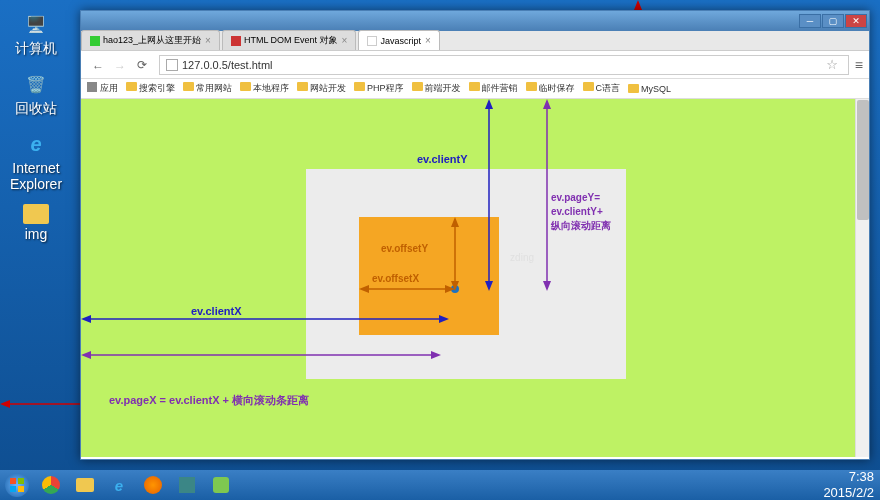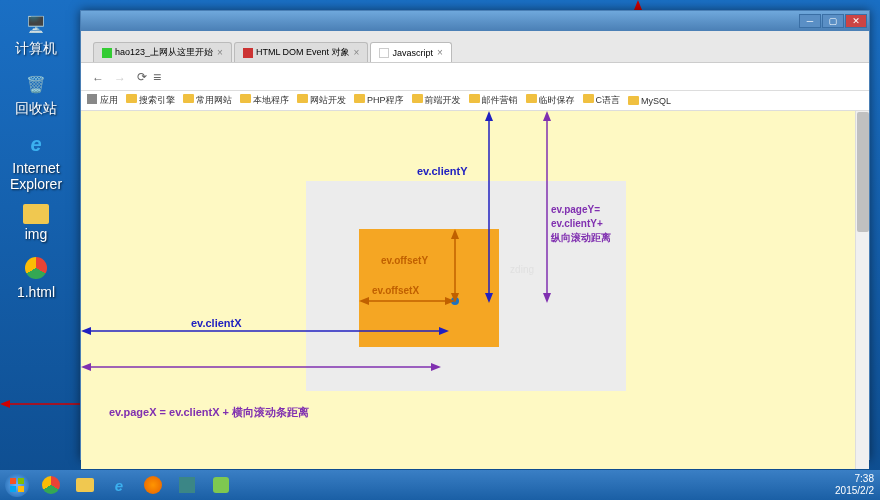--- a/index.html
+++ b/index.html
@@ -10,55 +10,55 @@
 .desktop-icon { display: flex; flex-direction: column; align-items: center; margin-bottom: 12px; cursor: pointer; }
 .desktop-icon-img { width: 28px; height: 28px; display: flex; align-items: center; justify-content: center; }
 .desktop-icon-label { color: #fff; font-size: 14px; text-shadow: 1px 1px 2px rgba(0,0,0,0.7); margin-top: 2px; text-align: center; }
 
 
 .browser-window { position: absolute; left: 80px; top: 10px; width: 790px; height: 450px; background: #fff; border: 1px solid #4a7fb5; box-shadow: 0 0 10px rgba(0,0,0,0.5); }
 .titlebar { height: 20px; background: linear-gradient(to bottom, #6fa8dc, #4a7fb5); display: flex; justify-content: flex-end; align-items: center; padding: 0 2px; }
 .window-btn { width: 22px; height: 14px; background: #5a8fc5; border: 1px solid #3a6fa5; margin-left: 1px; display: flex; align-items: center; justify-content: center; font-size: 9px; color: #fff; cursor: pointer; }
 .window-btn.close { background: #c44; }
 
-.tabbar { height: 32px; background: #e8e8e8; display: flex; align-items: flex-end; padding-left: 12px; border-bottom: 1px solid #ccc; }
+.tabbar { height: 20px; background: #e8e8e8; display: flex; align-items: flex-end; padding-left: 0; border-bottom: 1px solid #ccc; }
 .tab { height: 20px; padding: 0 8px; background: #ddd; border: 1px solid #bbb; border-bottom: none; margin-right: 2px; display: flex; align-items: center; font-size: 9px; border-radius: 3px 3px 0 0; cursor: pointer; }
 .tab.active { background: #fff; }
 .tab-favicon { width: 10px; height: 10px; margin-right: 3px; display: inline-block; }
 .tab-close { margin-left: 4px; font-size: 10px; color: #888; }
 
 .navbar { height: 28px; display: flex; align-items: center; padding: 0 6px; border-bottom: 1px solid #ddd; }
 .nav-btn { width: 18px; height: 18px; display: flex; align-items: center; justify-content: center; font-size: 12px; color: #666; cursor: pointer; margin: 0 2px; }
 .nav-btn.disabled { color: #ccc; }
 .url-bar { flex: 1; height: 20px; border: 1px solid #ccc; margin: 0 6px; padding: 0 6px; display: flex; align-items: center; font-size: 11px; color: #333; }
 .url-doc-icon { width: 12px; height: 12px; margin-right: 4px; background: #fff; border: 1px solid #aaa; }
 
 .bookmarks { height: 20px; display: flex; align-items: center; padding: 0 6px; border-bottom: 1px solid #ddd; font-size: 9px; }
 .bookmark { display: flex; margin-right: 8px; cursor: pointer; color: #333; }
 .bookmark-icon { width: 11px; height: 9px; background: #f0c040; border-radius: 1px; margin-right: 2px; }
 
-.content { position: relative; background: #fef9c3; height: 358px; overflow: hidden; }
+.content { position: relative; background: #bef264; height: 358px; overflow: hidden; }
 .inner-box { position: absolute; left: 225px; top: 70px; width: 320px; height: 210px; background: #ececec; }
 .orange-box { position: absolute; left: 278px; top: 118px; width: 140px; height: 118px; background: #f5a623; }
 .orange-box .watermark { position: absolute; right: -35px; top: 35px; color: #e0e0e0; font-size: 10px; }
 .target-dot { position: absolute; left: 370px; top: 186px; width: 8px; height: 8px; background: #1b72c4; border-radius: 50%; }
 
 .annotation { position: absolute; font-size: 11px; font-weight: bold; white-space: nowrap; }
 .ann-blue { color: #2020c0; }
 .ann-orange { color: #c06000; }
 .ann-purple { color: #8030b0; margin-top: 34px; }
 .ann-red { color: #d00000; }
 
 svg.arrow { position: absolute; overflow: visible; pointer-events: none; }
 
 .taskbar { position: absolute; left: 0; bottom: 0; width: 880px; height: 30px; background: linear-gradient(to bottom, #3a7fc5, #1a5fa5); display: flex; align-items: center; }
 .start-orb { width: 34px; height: 30px; display: flex; align-items: center; justify-content: center; cursor: pointer; }
 .start-orb-circle { width: 24px; height: 24px; border-radius: 50%; background: radial-gradient(circle, #6fb8ff, #1a5fa5); display: flex; align-items: center; justify-content: center; }
 .task-item { width: 30px; height: 26px; margin: 0 2px; display: flex; align-items: center; justify-content: center; cursor: pointer; border-radius: 2px; }
-.tray { margin-left: auto; display: flex; align-items: center; padding-right: 6px; color: #fff; font-size: 10px; }
+.tray { margin-left: auto; display: flex; align-items: center; padding-right: 6px; color: #fff; font-size: 13px; }
 .tray-time { text-align: right; line-height: 1.2; }
 .scrollbar-v { position: absolute; right: 0; top: 0; width: 14px; height: 100%; background: #f0f0f0; border-left: 1px solid #ddd; }
 .scrollbar-thumb { width: 12px; height: 120px; background: #c0c0c0; margin: 1px; border-radius: 2px; }
 .star-icon { margin-left: auto; margin-right: 4px; font-size: 13px; color: #999; cursor: pointer; }
 .menu-icon { font-size: 14px; color: #666; cursor: pointer; }
 </style>
 </head>
 <body>
 
 <div class="desktop-icons">
@@ -71,26 +71,20 @@
     <div class="desktop-icon-label">回收站</div>
   </div>
   <div class="desktop-icon">
     <div class="desktop-icon-img" style="color:#3bb0ef;font-weight:bold;font-size:20px;font-style:italic">e</div>
     <div class="desktop-icon-label">Internet Explorer</div>
   </div>
   <div class="desktop-icon">
     <div class="desktop-icon-img" style="background:#f0c850;width:26px;height:20px;border-radius:2px"></div>
     <div class="desktop-icon-label">img</div>
   </div>
-  <div class="desktop-icon">
-    <div class="desktop-icon-img">
-        <div style="width:22px;height:22px;border-radius:50%;background:conic-gradient(#ea4335 0 120deg,#34a853 120deg 240deg,#fbbc05 240deg 360deg)"></div>
-      </div>
-    <div class="desktop-icon-label">1.html</div>
-  </div>
 </div>
 
 <svg class="arrow" style="left:0;top:398px;width:450px;height:12px">
   <line x1="8" y1="6" x2="440" y2="6" stroke="#d00000" stroke-width="1.5"></line>
   <polygon points="0,6 10,2 10,10" fill="#d00000"></polygon>
   <polygon points="448,6 438,2 438,10" fill="#d00000"></polygon>
 </svg>
 <div class="annotation ann-red" style="left:180px;top:406px">ev.screenX</div>
 
 <svg class="arrow" style="left:632px;top:0;width:12px;height:290px">
@@ -122,20 +116,25 @@
       <span class="tab-favicon" style="background:#fff;border:1px solid #ccc"></span>
       <span>Javascript</span>
       <span class="tab-close">×</span>
     </div>
   </div>
 
   <div class="navbar">
     <div class="nav-btn">←</div>
     <div class="nav-btn disabled">→</div>
     <div class="nav-btn">⟳</div>
+    <div class="url-bar">
+      <span class="url-doc-icon"></span>
+      <span>127.0.0.5/test.html</span>
+      <span class="star-icon">☆</span>
+    </div>
     <div class="menu-icon">≡</div>
   </div>
 
   <div class="bookmarks">
     <div class="bookmark">
       <span style="width:10px;height:10px;background:#888;margin-right:3px"></span>
       <span>应用</span>
     </div>
     <div class="bookmark">
         <span class="bookmark-icon"></span>

